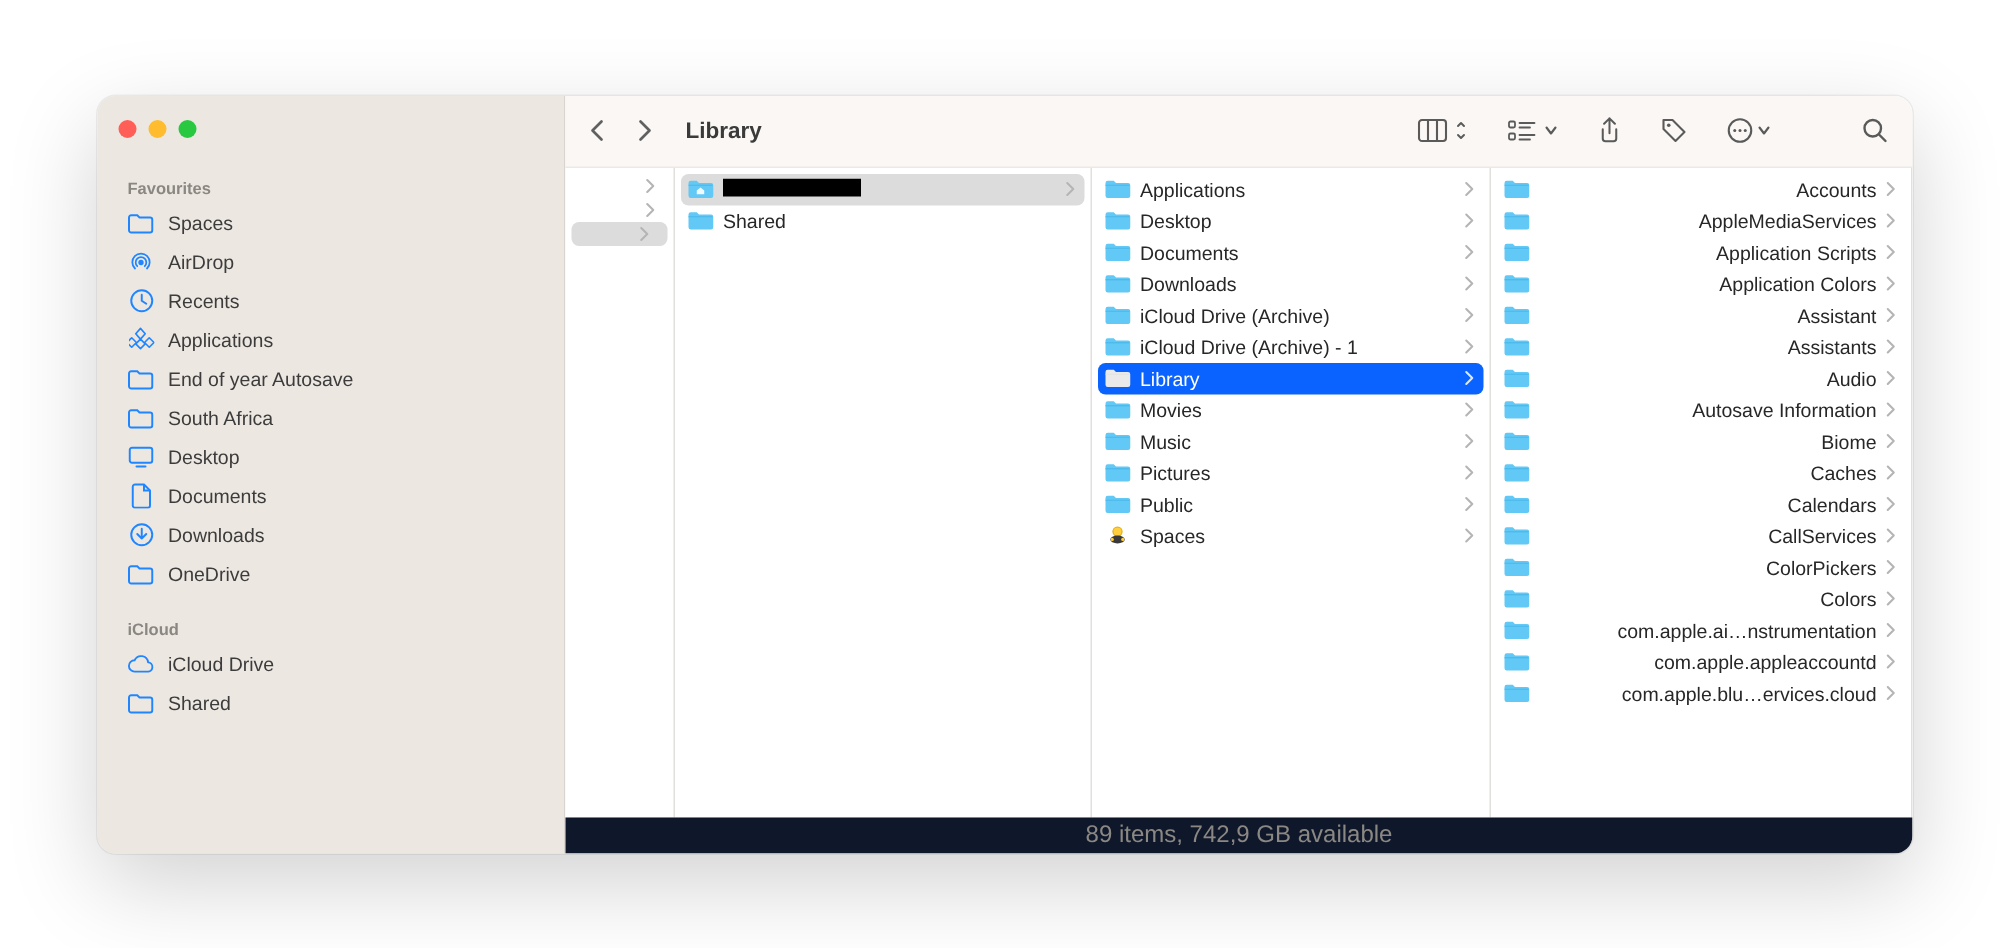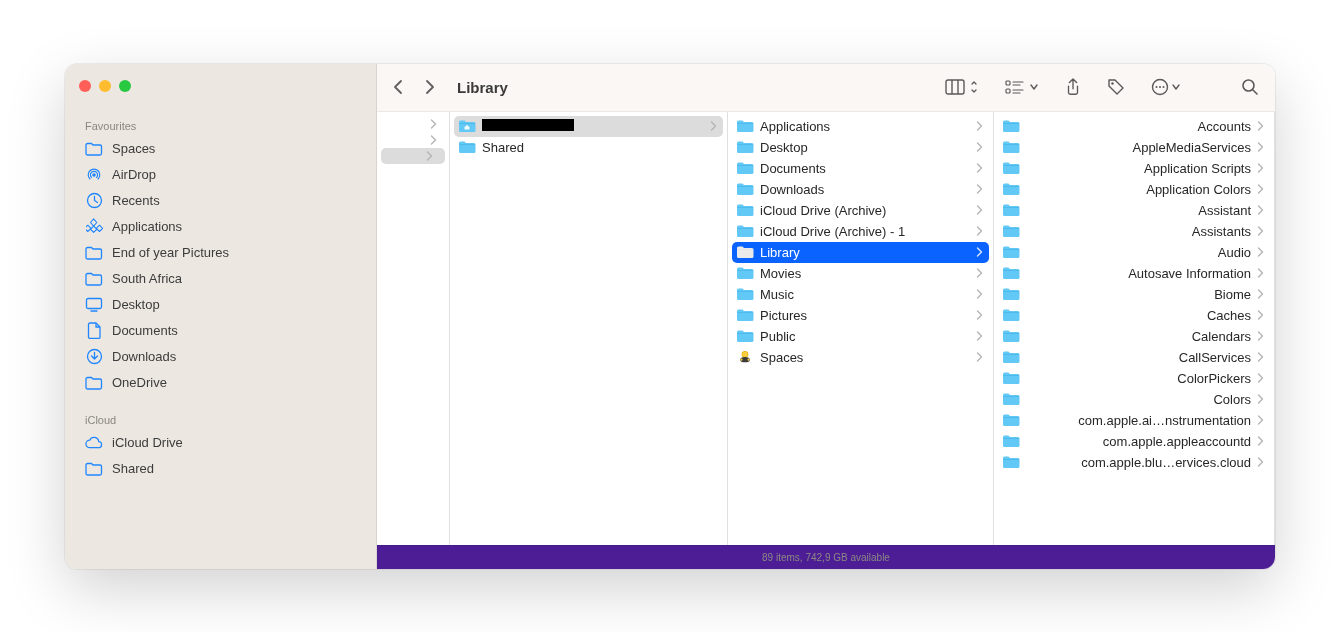--- a/index.html
+++ b/index.html
@@ -45,21 +45,21 @@
       width: 12px;
       height: 12px;
       border-radius: 50%;
     }
     .tl-red { background: #ff5f57; }
     .tl-yellow { background: #febc2e; }
     .tl-green { background: #28c840; }
     .sidebar-section-title {
       color: #8a8782;
       font-size: 11px;
-      font-weight: 400;
+      font-weight: 700;
       padding: 4px 20px;
     }
     .sb-item {
       display: flex;
       align-items: center;
       gap: 9px;
       padding: 5px 20px;
       font-size: 13px;
       color: #3c3c3c;
       cursor: default;
@@ -173,26 +173,26 @@
       color: #b5b5b5;
       font-size: 10px;
       flex-shrink: 0;
     }
     .col-0 .row { justify-content: flex-end; padding-right: 12px; }
     .col-0 .row.selected-gray { margin: 0 4px; }
 
     
     .statusbar {
       height: 24px;
-      background: #4c1d95;
+      background: #0f172a;
       border-top: 1px solid rgba(0,0,0,0.08);
       display: flex;
       align-items: center;
       justify-content: center;
-      font-size: 10px;
+      font-size: 16px;
       color: #8b8883;
       text-align: right;
     }
 
     .redacted {
       background: #000;
       width: 92px;
       height: 12px;
       display: inline-block;
     }
@@ -247,21 +247,21 @@
             </svg>
           </span>
           <span>Applications</span>
         </div>
         <div class="sb-item">
           <span class="sb-icon">
             <svg width="18" height="14" viewBox="0 0 18 14">
               <path d="M1 3 a1.5 1.5 0 0 1 1.5 -1.5 h4 l1.5 1.5 h7 a1.5 1.5 0 0 1 1.5 1.5 v7 a1.5 1.5 0 0 1 -1.5 1.5 h-12.5 a1.5 1.5 0 0 1 -1.5 -1.5 z" fill="none" stroke="currentColor" stroke-width="1.3"></path>
             </svg>
           </span>
-          <span>End of year Pictures</span>
+          <span>End of year Autosave</span>
         </div>
         <div class="sb-item">
           <span class="sb-icon">
             <svg width="18" height="14" viewBox="0 0 18 14">
               <path d="M1 3 a1.5 1.5 0 0 1 1.5 -1.5 h4 l1.5 1.5 h7 a1.5 1.5 0 0 1 1.5 1.5 v7 a1.5 1.5 0 0 1 -1.5 1.5 h-12.5 a1.5 1.5 0 0 1 -1.5 -1.5 z" fill="none" stroke="currentColor" stroke-width="1.3"></path>
             </svg>
           </span>
           <span>South Africa</span>
         </div>
         <div class="sb-item">

